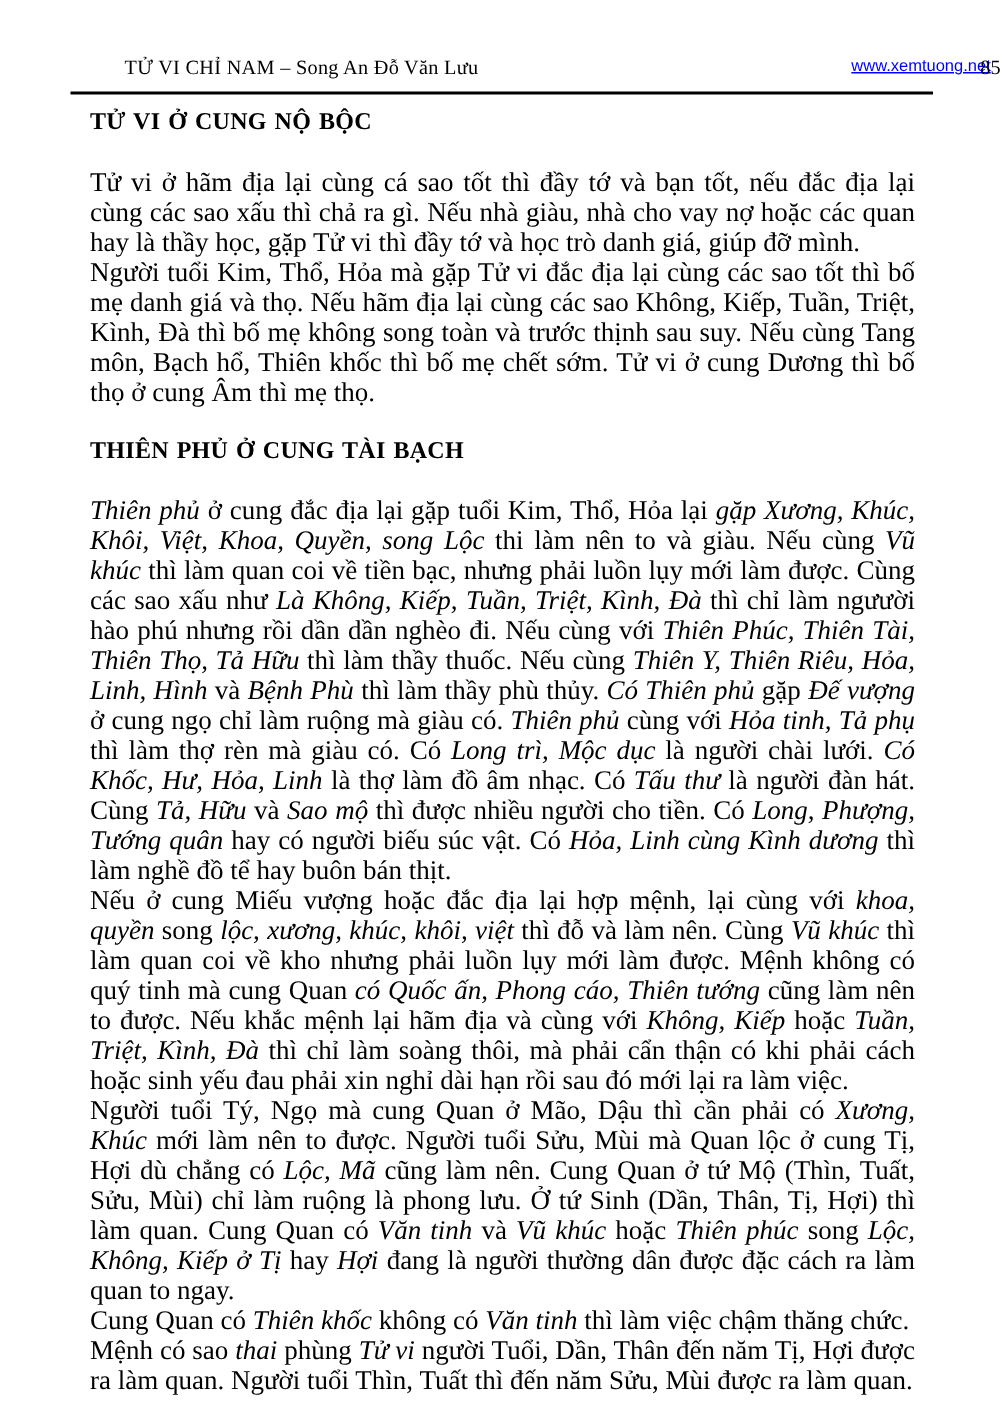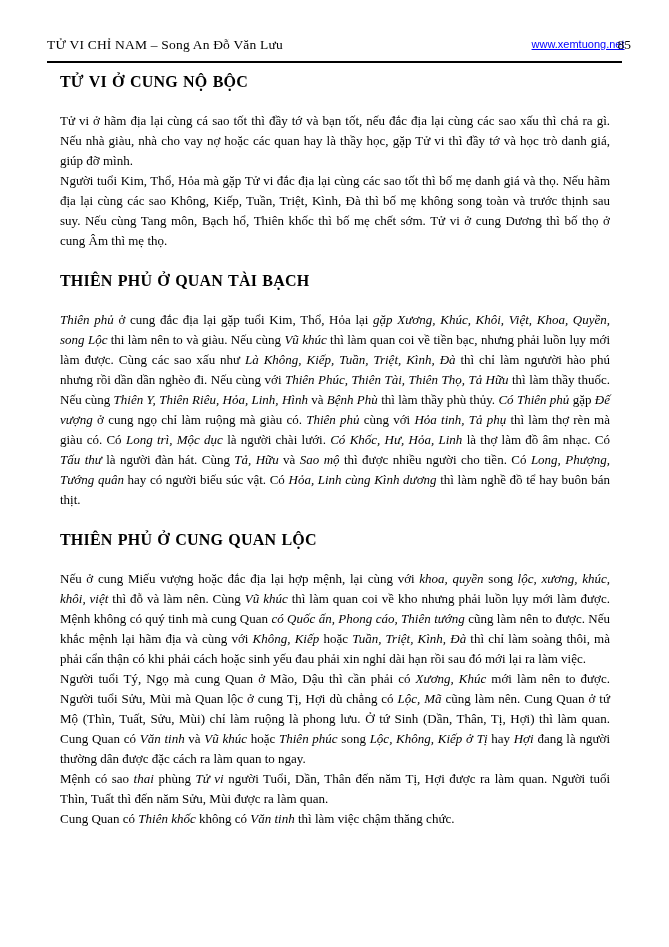--- a/index.html
+++ b/index.html
@@ -15,20 +15,21 @@
     overflow: hidden;
   }
   .header-row {
     width: 584px;
     display: flex;
     justify-content: space-between;
     align-items: flex-end;
     font-size: 13.5px;
     line-height: 17px;
     white-space: nowrap;
+    margin-left: 36px;
   }
   .header-title { letter-spacing: 0.2px; }
   .header-right { display: flex; align-items: flex-end; }
   .header-url {
     font-family: "Liberation Sans", "DejaVu Sans", sans-serif;
     font-weight: normal;
     font-size: 11px;
     text-decoration: underline;
     cursor: pointer;
   }
@@ -52,21 +53,21 @@
   }
   .section-heading {
     font-size: 16px;
     font-weight: bold;
     margin: 21px 0 20px 0;
     letter-spacing: 0.2px;
     word-spacing: 1px;
   }
   .section-heading:first-child { margin-top: 10px; }
   .body-paragraph {
-    font-size: 13px;
+    font-size: 18px;
     line-height: 20px;
     text-align: justify;
     margin: 0;
   }
   .italic { font-style: italic; }
 </style>
 </head>
 <body>
 
 <div class="page">
@@ -75,21 +76,20 @@
     <span class="header-right">
       <span class="header-url" style="color: rgb(0, 0, 255);">www.xemtuong.net</span>
       <span class="page-number">85</span>
     </span>
   </div>
   <hr class="header-rule">
   <div class="content" id="content">
       <h2 class="section-heading">TỬ VI Ở CUNG NỘ BỘC</h2>
       <p class="body-paragraph"><span class="">Tử vi ở hãm địa lại cùng cá sao tốt thì đầy tớ và bạn tốt, nếu đắc địa lại cùng các sao xấu thì chả ra gì. Nếu nhà giàu, nhà cho vay nợ hoặc các quan hay là thầy học, gặp Tử vi thì đầy tớ và học trò danh giá, giúp đỡ mình.</span></p>
       <p class="body-paragraph"><span class="">Người tuổi Kim, Thổ, Hỏa mà gặp Tử vi đắc địa lại cùng các sao tốt thì bố mẹ danh giá và thọ. Nếu hãm địa lại cùng các sao Không, Kiếp, Tuần, Triệt, Kình, Đà thì bố mẹ không song toàn và trước thịnh sau suy. Nếu cùng Tang môn, Bạch hổ, Thiên khốc thì bố mẹ chết sớm. Tử vi ở cung Dương thì bố thọ ở cung Âm thì mẹ thọ.</span></p>
-      <h2 class="section-heading">THIÊN PHỦ Ở QUAN TÀI BẠCH</h2>
+      <h2 class="section-heading">THIÊN PHỦ Ở CUNG TÀI BẠCH</h2>
       <p class="body-paragraph"><span class="italic">Thiên phủ</span><span class=""> ở cung đắc địa lại gặp tuổi Kim, Thổ, Hỏa lại </span><span class="italic">gặp Xương, Khúc, Khôi, Việt, Khoa, Quyền, song Lộc</span><span class=""> thi làm nên to và giàu. Nếu cùng </span><span class="italic">Vũ khúc</span><span class=""> thì làm quan coi về tiền bạc, nhưng phải luồn lụy mới làm được. Cùng các sao xấu như </span><span class="italic">Là Không, Kiếp, Tuần, Triệt, Kình, Đà</span><span class=""> thì chỉ làm ngưười hào phú nhưng rồi dần dần nghèo đi. Nếu cùng với </span><span class="italic">Thiên Phúc, Thiên Tài, Thiên Thọ, Tả Hữu</span><span class=""> thì làm thầy thuốc. Nếu cùng </span><span class="italic">Thiên Y, Thiên Riêu, Hỏa, Linh, Hình</span><span class=""> và </span><span class="italic">Bệnh Phù</span><span class=""> thì làm thầy phù thủy. </span><span class="italic">Có Thiên phủ</span><span class=""> gặp </span><span class="italic">Đế vượng</span><span class=""> ở cung ngọ chỉ làm ruộng mà giàu có. </span><span class="italic">Thiên phủ</span><span class=""> cùng với </span><span class="italic">Hỏa tinh, Tả phụ</span><span class=""> thì làm thợ rèn mà giàu có. Có </span><span class="italic">Long trì, Mộc dục</span><span class=""> là người chài lưới. </span><span class="italic">Có Khốc, Hư, Hỏa, Linh</span><span class=""> là thợ làm đồ âm nhạc. Có </span><span class="italic">Tấu thư</span><span class=""> là người đàn hát. Cùng </span><span class="italic">Tả, Hữu</span><span class=""> và </span><span class="italic">Sao mộ</span><span class=""> thì được nhiều người cho tiền. Có </span><span class="italic">Long, Phượng, Tướng quân</span><span class=""> hay có người biếu súc vật. Có </span><span class="italic">Hỏa, Linh cùng Kình dương</span><span class=""> thì làm nghề đồ tể hay buôn bán thịt.</span></p>
-      <h2 class="section-heading">THIÊN PHỦ Ở CUNG QUAN LỘC</h2>
       <p class="body-paragraph"><span class="">Nếu ở cung Miếu vượng hoặc đắc địa lại hợp mệnh, lại cùng với </span><span class="italic">khoa, quyền</span><span class=""> song </span><span class="italic">lộc, xương, khúc, khôi, việt</span><span class=""> thì đỗ và làm nên. Cùng </span><span class="italic">Vũ khúc</span><span class=""> thì làm quan coi về kho nhưng phải luồn lụy mới làm được. Mệnh không có quý tinh mà cung Quan </span><span class="italic">có Quốc ấn, Phong cáo, Thiên tướng</span><span class=""> cũng làm nên to được. Nếu khắc mệnh lại hãm địa và cùng với </span><span class="italic">Không, Kiếp</span><span class=""> hoặc </span><span class="italic">Tuần, Triệt, Kình, Đà</span><span class=""> thì chỉ làm soàng thôi, mà phải cẩn thận có khi phải cách hoặc sinh yếu đau phải xin nghỉ dài hạn rồi sau đó mới lại ra làm việc.</span></p>
       <p class="body-paragraph"><span class="">Người tuổi Tý, Ngọ mà cung Quan ở Mão, Dậu thì cần phải có </span><span class="italic">Xương, Khúc</span><span class=""> mới làm nên to được. Người tuổi Sửu, Mùi mà Quan lộc ở cung Tị, Hợi dù chẳng có </span><span class="italic">Lộc, Mã</span><span class=""> cũng làm nên. Cung Quan ở tứ Mộ (Thìn, Tuất, Sửu, Mùi) chỉ làm ruộng là phong lưu. Ở tứ Sinh (Dần, Thân, Tị, Hợi) thì làm quan. Cung Quan có </span><span class="italic">Văn tinh</span><span class=""> và </span><span class="italic">Vũ khúc</span><span class=""> hoặc </span><span class="italic">Thiên phúc</span><span class=""> song </span><span class="italic">Lộc, Không, Kiếp ở Tị</span><span class=""> hay </span><span class="italic">Hợi</span><span class=""> đang là người thường dân được đặc cách ra làm quan to ngay.</span></p>
+      <p class="body-paragraph"><span class="">Cung Quan có </span><span class="italic">Thiên khốc</span><span class=""> không có </span><span class="italic">Văn tinh</span><span class=""> thì làm việc chậm thăng chức.</span></p>
       <p class="body-paragraph"><span class="">Mệnh có sao </span><span class="italic">thai</span><span class=""> phùng </span><span class="italic">Tử vi</span><span class=""> người Tuổi, Dần, Thân đến năm Tị, Hợi được ra làm quan. Người tuổi Thìn, Tuất thì đến năm Sửu, Mùi được ra làm quan.</span></p>
-      <p class="body-paragraph"><span class="">Cung Quan có </span><span class="italic">Thiên khốc</span><span class=""> không có </span><span class="italic">Văn tinh</span><span class=""> thì làm việc chậm thăng chức.</span></p>
     </div>
 </div>
 
 </body></html>

